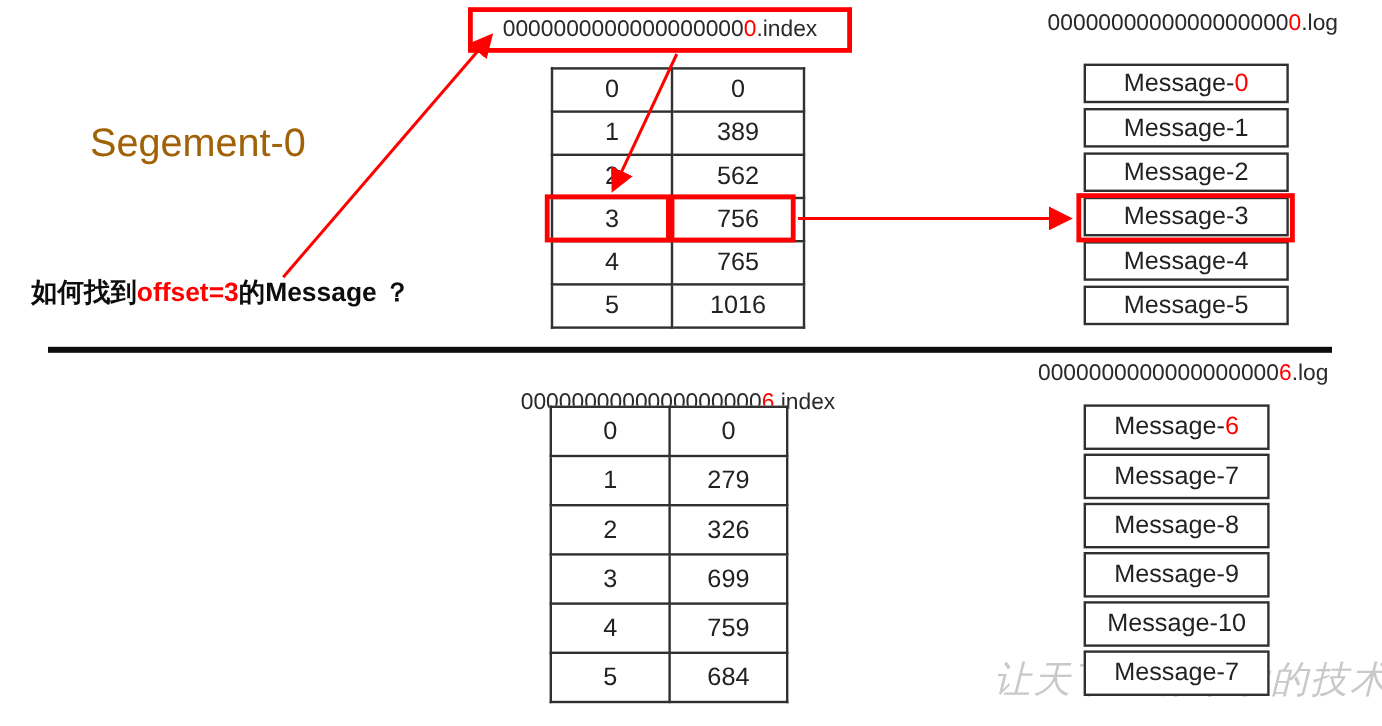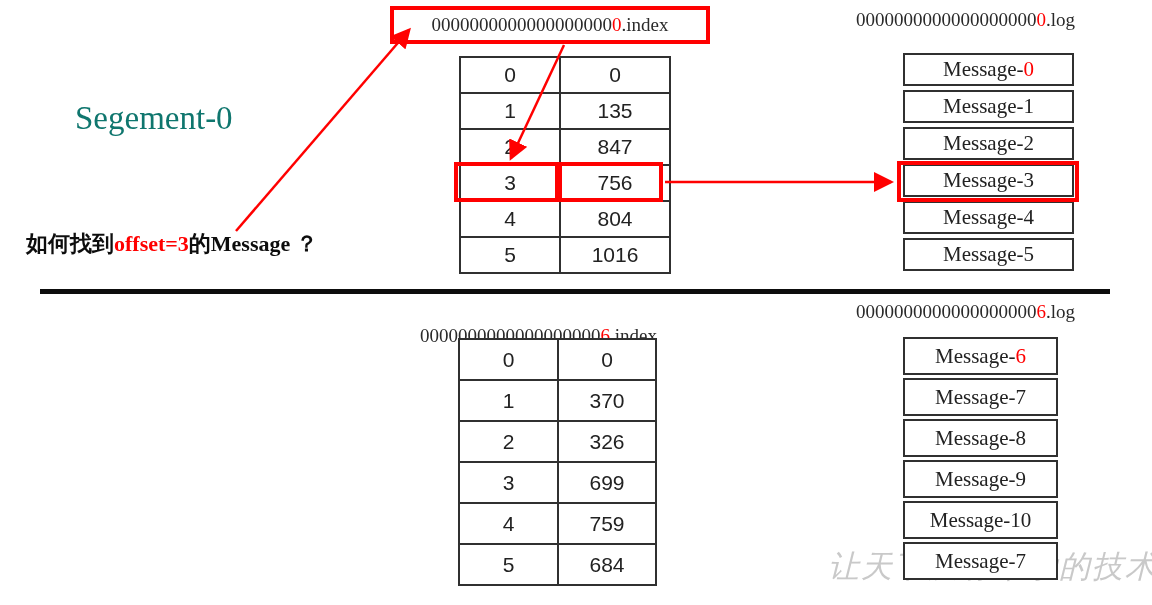--- a/index.html
+++ b/index.html
@@ -1,31 +1,31 @@
 <!DOCTYPE html>
 <html><head>
 <meta charset="utf-8">
 <style>
   html,body{margin:0;padding:0;background:#ffffff;}
   .canvas{
     position:relative;width:1152px;height:605px;background:#ffffff;
     font-family:"Liberation Sans", sans-serif;color:#1f1f1f;overflow:hidden;
   }
-  .abs{position:absolute;font-family:Liberation Serif, serif;}
-  .center{text-align:left;}
+  .abs{position:absolute;}
+  .center{text-align:center;}
   .red{color:#ff0000;}
   
   .fname{font-size:19px;white-space:nowrap;color:#2a2a2a;}
   .filebox{
     left:390px;top:6px;width:320px;height:38px;box-sizing:border-box;
     border:4px solid #ff0000;display:flex;align-items:center;justify-content:center;
     background:#ffffff;z-index:2;
   }
   
-  .seglabel{font-size:33px;color:#0f766e;white-space:nowrap;}
+  .seglabel{font-size:33px;color:#a16207;white-space:nowrap;}
   
   table.itable{border-collapse:collapse;position:absolute;background:#ffffff;z-index:2;}
   table.itable td{
     border:2px solid #303030;text-align:center;vertical-align:middle;
     font-size:21px;color:#222;padding:0;
   }
   .t0 td{height:34px;}
   .t0 td.c0{width:98px;}
   .t0 td.c1{width:108px;}
   .t1 td{height:39px;}
@@ -75,33 +75,33 @@
   <div class="abs fname center" style="left:856px;top:9px;width:276px;"><span>0000000000000000000</span><span class="red">0</span><span>.log</span></div>
 
   <table class="itable t0" style="left:459px;top:56px;">
     <tbody>
         <tr>
           <td class="c0">0</td>
           <td class="c1">0</td>
         </tr>
     <tr>
           <td class="c0">1</td>
-          <td class="c1">135</td>
+          <td class="c1">389</td>
         </tr>
     <tr>
           <td class="c0">2</td>
-          <td class="c1">847</td>
+          <td class="c1">562</td>
         </tr>
     <tr>
           <td class="c0">3</td>
           <td class="c1">756</td>
         </tr>
     <tr>
           <td class="c0">4</td>
-          <td class="c1">804</td>
+          <td class="c1">765</td>
         </tr>
     <tr>
           <td class="c0">5</td>
           <td class="c1">1016</td>
         </tr>
   </tbody>
     </table>
 
   <div class="abs msgstack stack0" style="left:903px;top:53px;">
     <div class="msg">
@@ -144,21 +144,21 @@
   <div class="abs fname center" style="left:856px;top:301px;width:260px;"><span>0000000000000000000</span><span class="red">6</span><span>.log</span></div>
 
   <table class="itable t1" style="left:458px;top:338px;">
     <tbody>
         <tr>
           <td class="c0">0</td>
           <td class="c1">0</td>
         </tr>
     <tr>
           <td class="c0">1</td>
-          <td class="c1">370</td>
+          <td class="c1">279</td>
         </tr>
     <tr>
           <td class="c0">2</td>
           <td class="c1">326</td>
         </tr>
     <tr>
           <td class="c0">3</td>
           <td class="c1">699</td>
         </tr>
     <tr>

